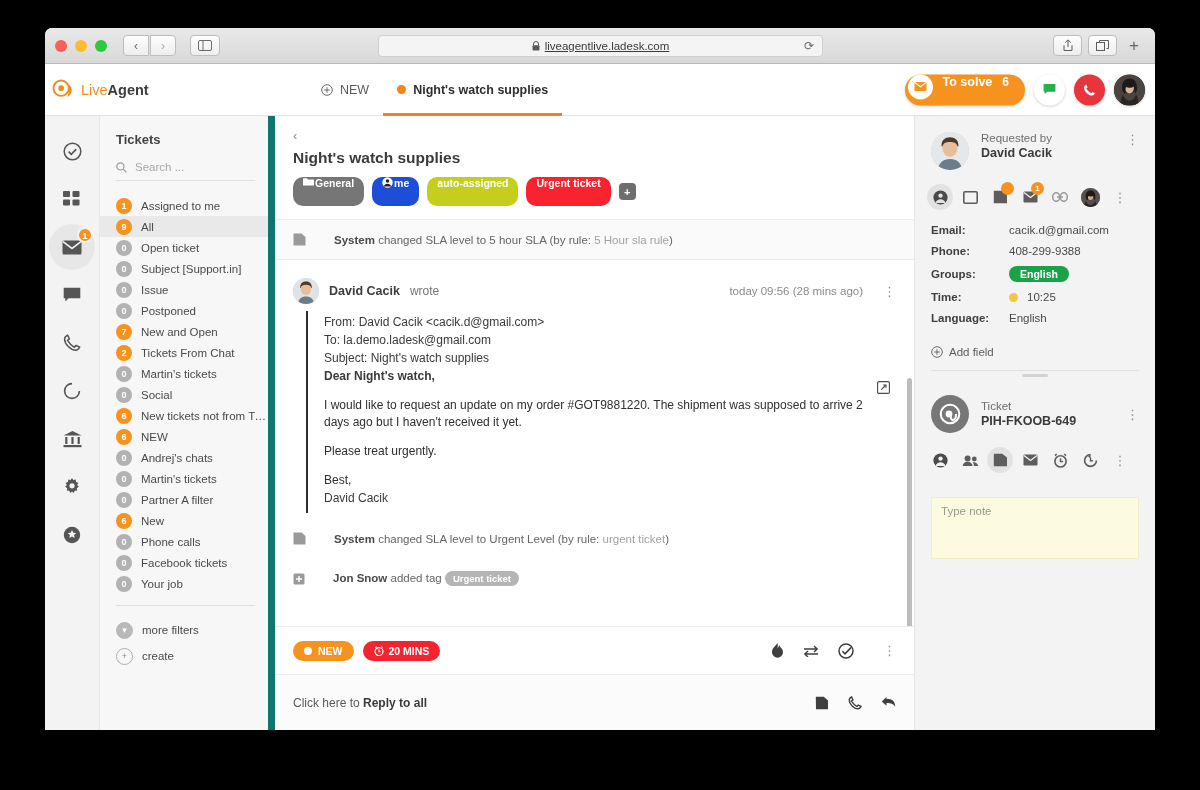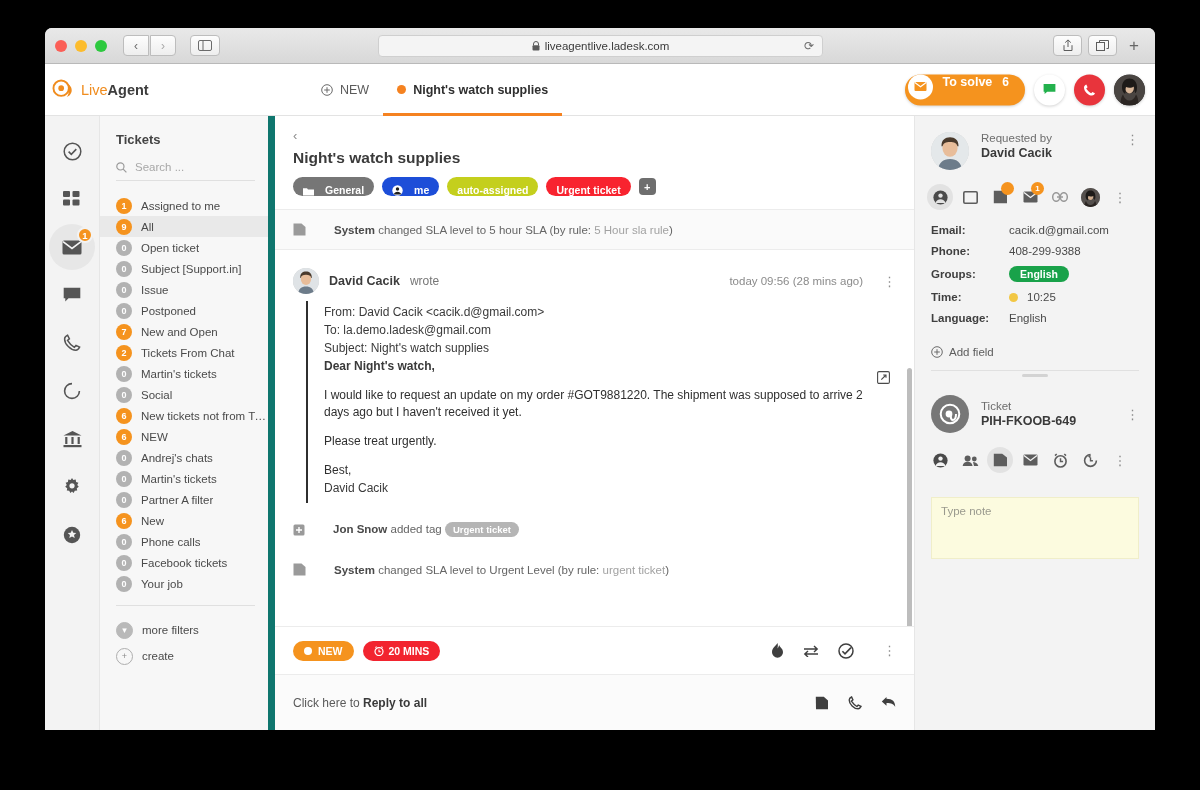--- a/index.html
+++ b/index.html
@@ -49,21 +49,21 @@
     border: 1px solid #bdbdbd; border-radius: 4px;
     display: flex; align-items: center; justify-content: center;
   }
   .urlbar {
     position: absolute; left: 333px; top: 7px;
     width: 445px; height: 22px;
     background: #f4f4f4;
     border: 1px solid #cfcfcf; border-radius: 4px;
     display: flex; align-items: center; justify-content: center;
     gap: 5px;
-    font-size: 11.5px; color: #3a3a3a;
+    font-size: 11.5px; color: #3a3a3a; text-decoration: underline;
   }
   .reload {
     position: absolute; right: 8px; top: 50%; transform: translateY(-50%);
     font-size: 12px; color: #6f6f6f;
   }
   .tbright {
     position: absolute; right: 10px; top: 7px;
     display: flex; align-items: center; gap: 6px;
   }
   .tbbtn {
@@ -214,22 +214,22 @@
     flex: 1; background: #fff;
     display: flex; flex-direction: column;
     border-right: 1px solid #e6e6e6;
     position: relative;
   }
   .conv-head { padding: 12px 18px 0 18px; border-bottom: 1px solid #ececec; }
   .backarrow { font-size: 13px; color: #8e8e8e; }
   .conv-title { font-size: 15.5px; font-weight: bold; color: #3b3b3b; margin: 6px 0 10px 0; }
   .tagrow { display: flex; align-items: center; gap: 8px; padding-bottom: 13px; }
   .tag {
-    height: 19px; border-radius: 10px;
-    display: flex; align-items: flex-end; gap: 11px;
+    height: 29px; border-radius: 10px;
+    display: flex; align-items: flex-start; gap: 1px;
     padding: 0 10px;
     font-size: 10.5px; font-weight: bold; color: #fff;
   }
   .tag-general { background: #767676; }
   .tag-me { background: #1d4ed8; }
   .tag-auto { background: #c4cf1d; color: #fff; }
   .tag-urgent { background: #f8232f; }
   .tag-add {
     width: 17px; height: 17px; border-radius: 4px;
     background: #6e6e6e; color: #fff;
@@ -704,38 +704,38 @@
               <svg width="13" height="13" viewBox="0 0 13 13">
                     <rect x="0.6" y="0.6" width="11.8" height="11.8" rx="1.4" fill="none" stroke="#4a4a4a" stroke-width="1.1"></rect>
                     <path d="M4.3 8.7L9 4M6.2 4H9v2.8" fill="none" stroke="#4a4a4a" stroke-width="1.1"></path>
                   </svg>
             </span>
           </div>
         </div>
 
 
         <div class="sysrow plain">
+          <svg width="14" height="13" viewBox="0 0 14 13">
+                <path d="M0.5 0.5h8l4 3.5v8.5h-12z" fill="#9a9a9a"></path>
+              </svg>
+          <span>
+            <span class="sys-actor">System</span>
+            <span class="sys-text">changed SLA level to Urgent Level (by rule: </span><span class="sys-rule">urgent ticket</span><span class="sys-text">)</span>
+          </span>
+        </div>
+
+        <div class="sysrow plain">
           <svg width="13" height="12" viewBox="0 0 13 12">
                 <rect x="0.5" y="0.5" width="11" height="11" rx="1.5" fill="#9a9a9a"></rect>
                 <path d="M6 3v6M3 6h6" stroke="#fff" stroke-width="1.4"></path>
               </svg>
           <span>
             <span class="sys-actor">Jon Snow</span>
             <span class="sys-text">added tag</span>
             <span class="minitag mt-grey">Urgent ticket</span>
-          </span>
-        </div>
-
-        <div class="sysrow plain">
-          <svg width="14" height="13" viewBox="0 0 14 13">
-                <path d="M0.5 0.5h8l4 3.5v8.5h-12z" fill="#9a9a9a"></path>
-              </svg>
-          <span>
-            <span class="sys-actor">System</span>
-            <span class="sys-text">changed SLA level to Urgent Level (by rule: </span><span class="sys-rule">urgent ticket</span><span class="sys-text">)</span>
           </span>
         </div>
 
         <div class="scrollthumb"></div>
       </div>
 
       <div class="conv-actions">
         <div class="pill-new">
           <span class="pdot"></span>
           <span>NEW</span>

